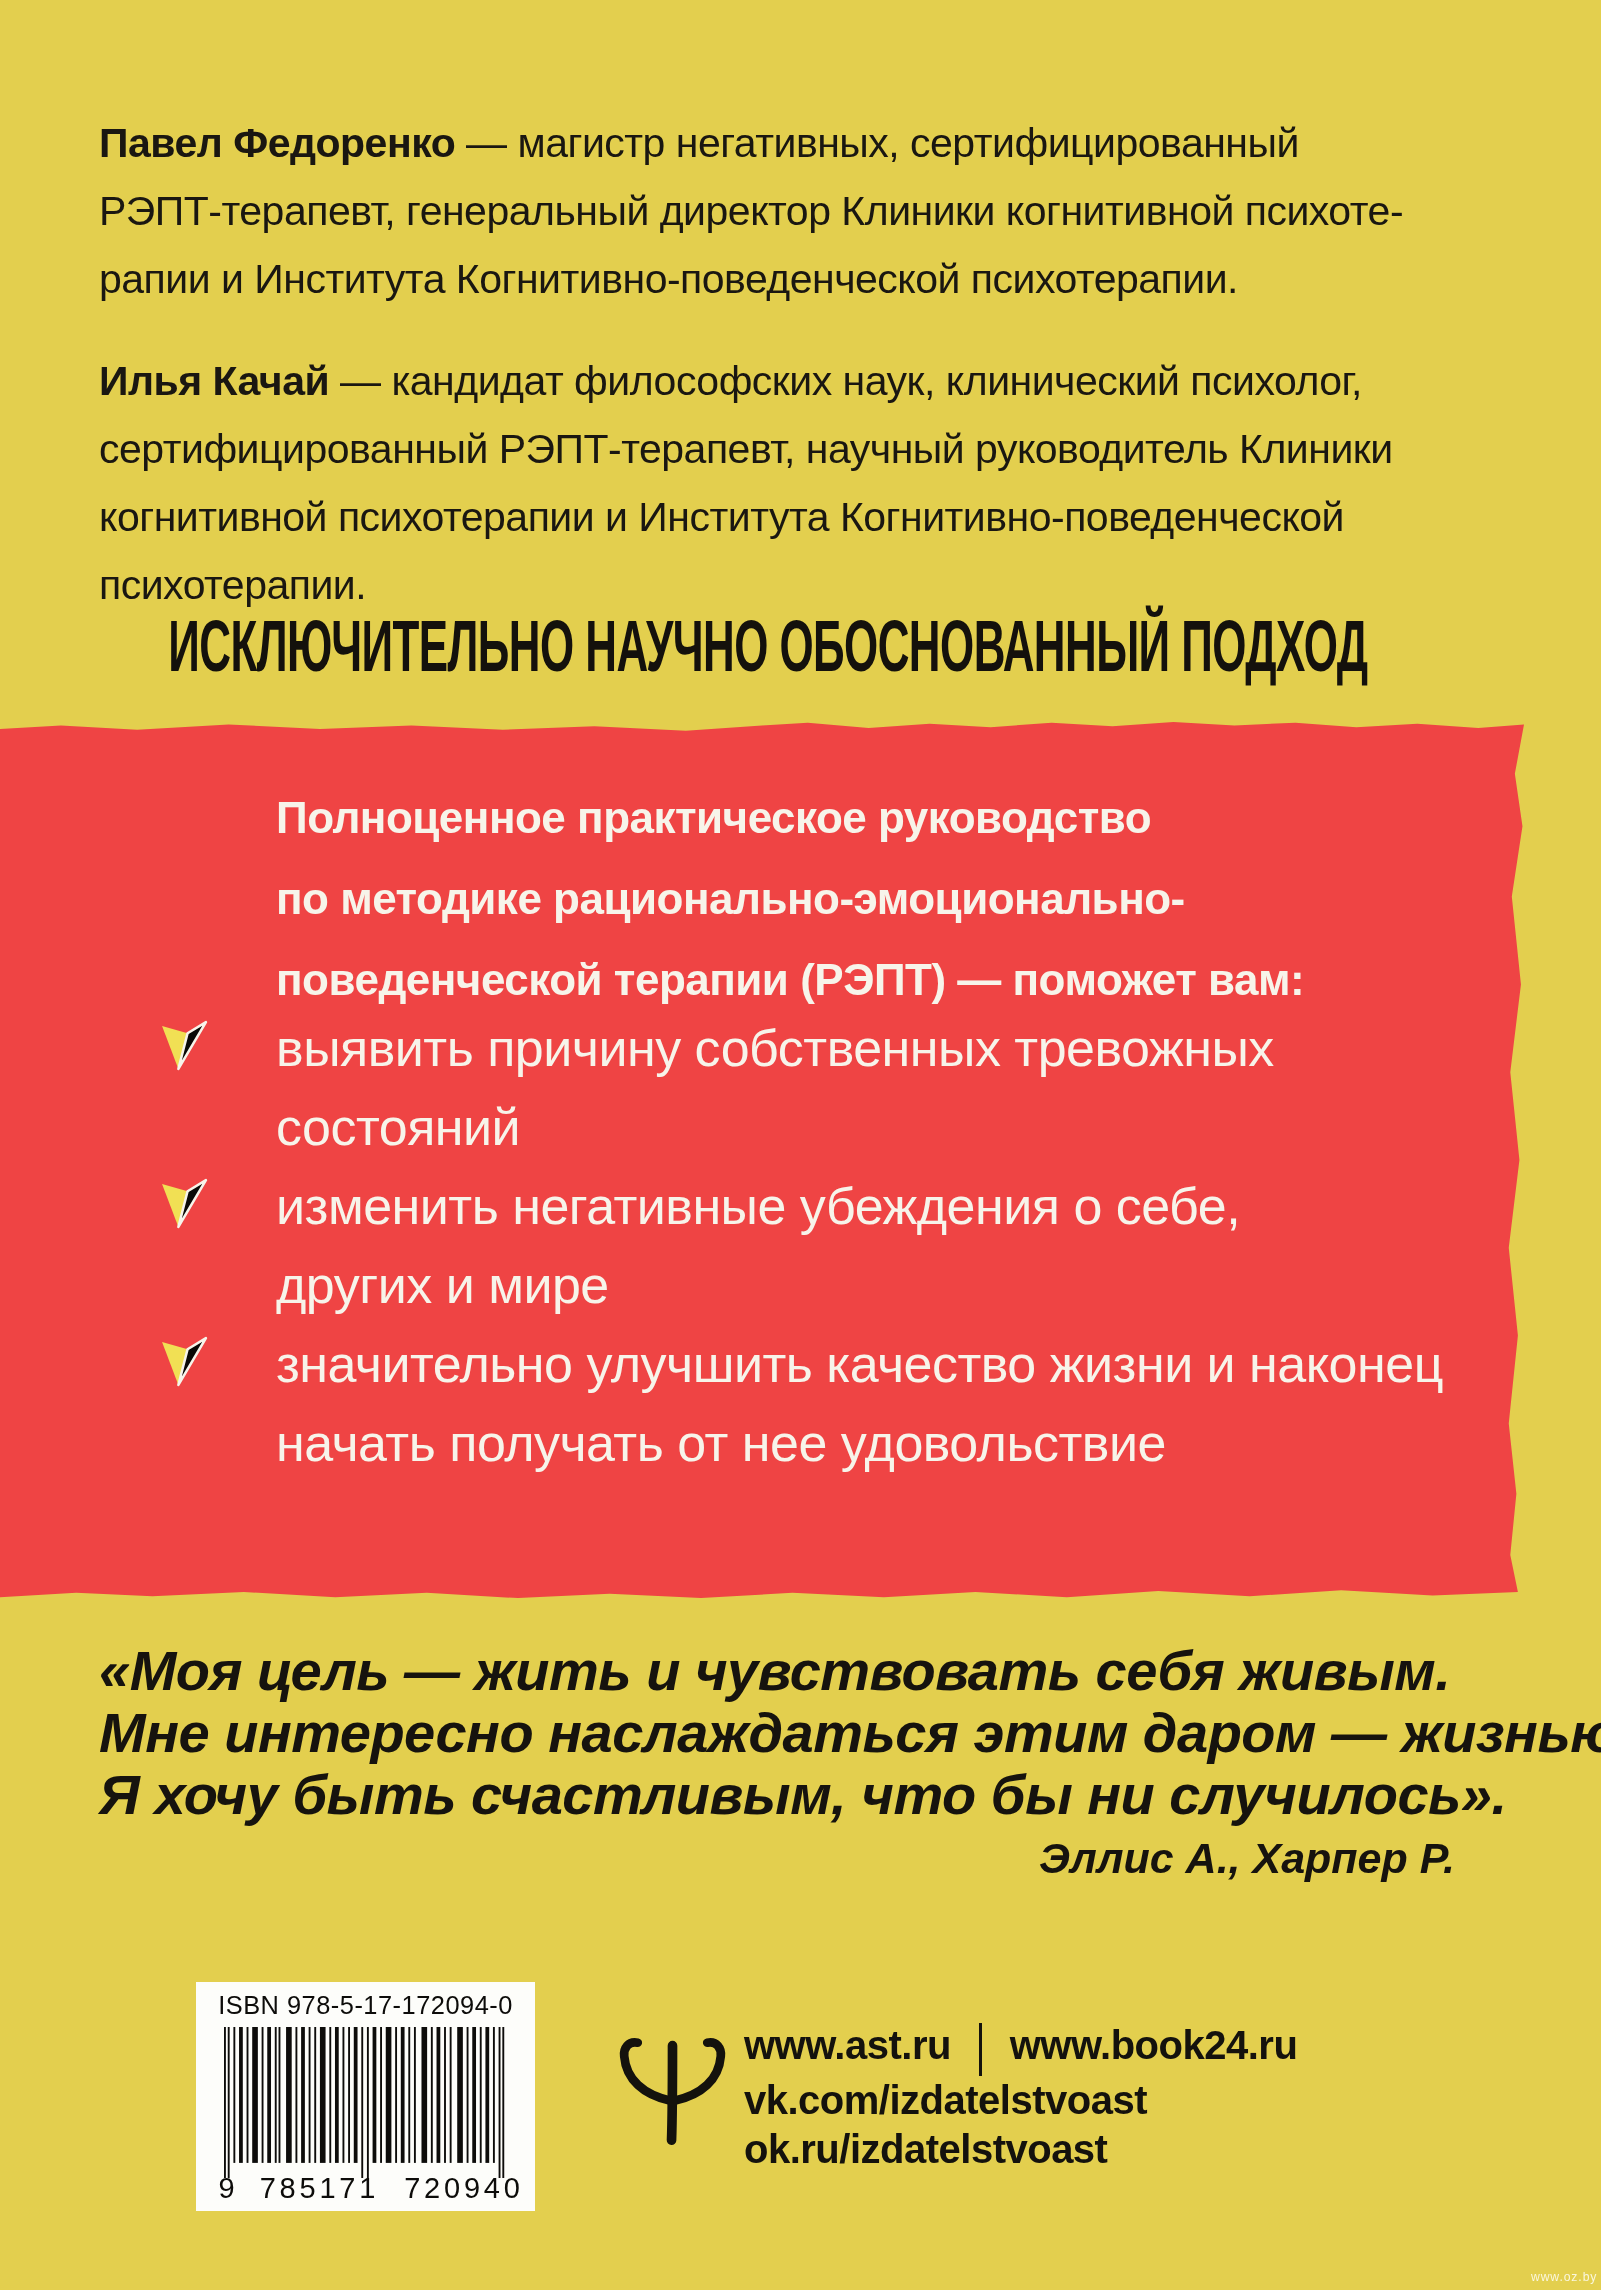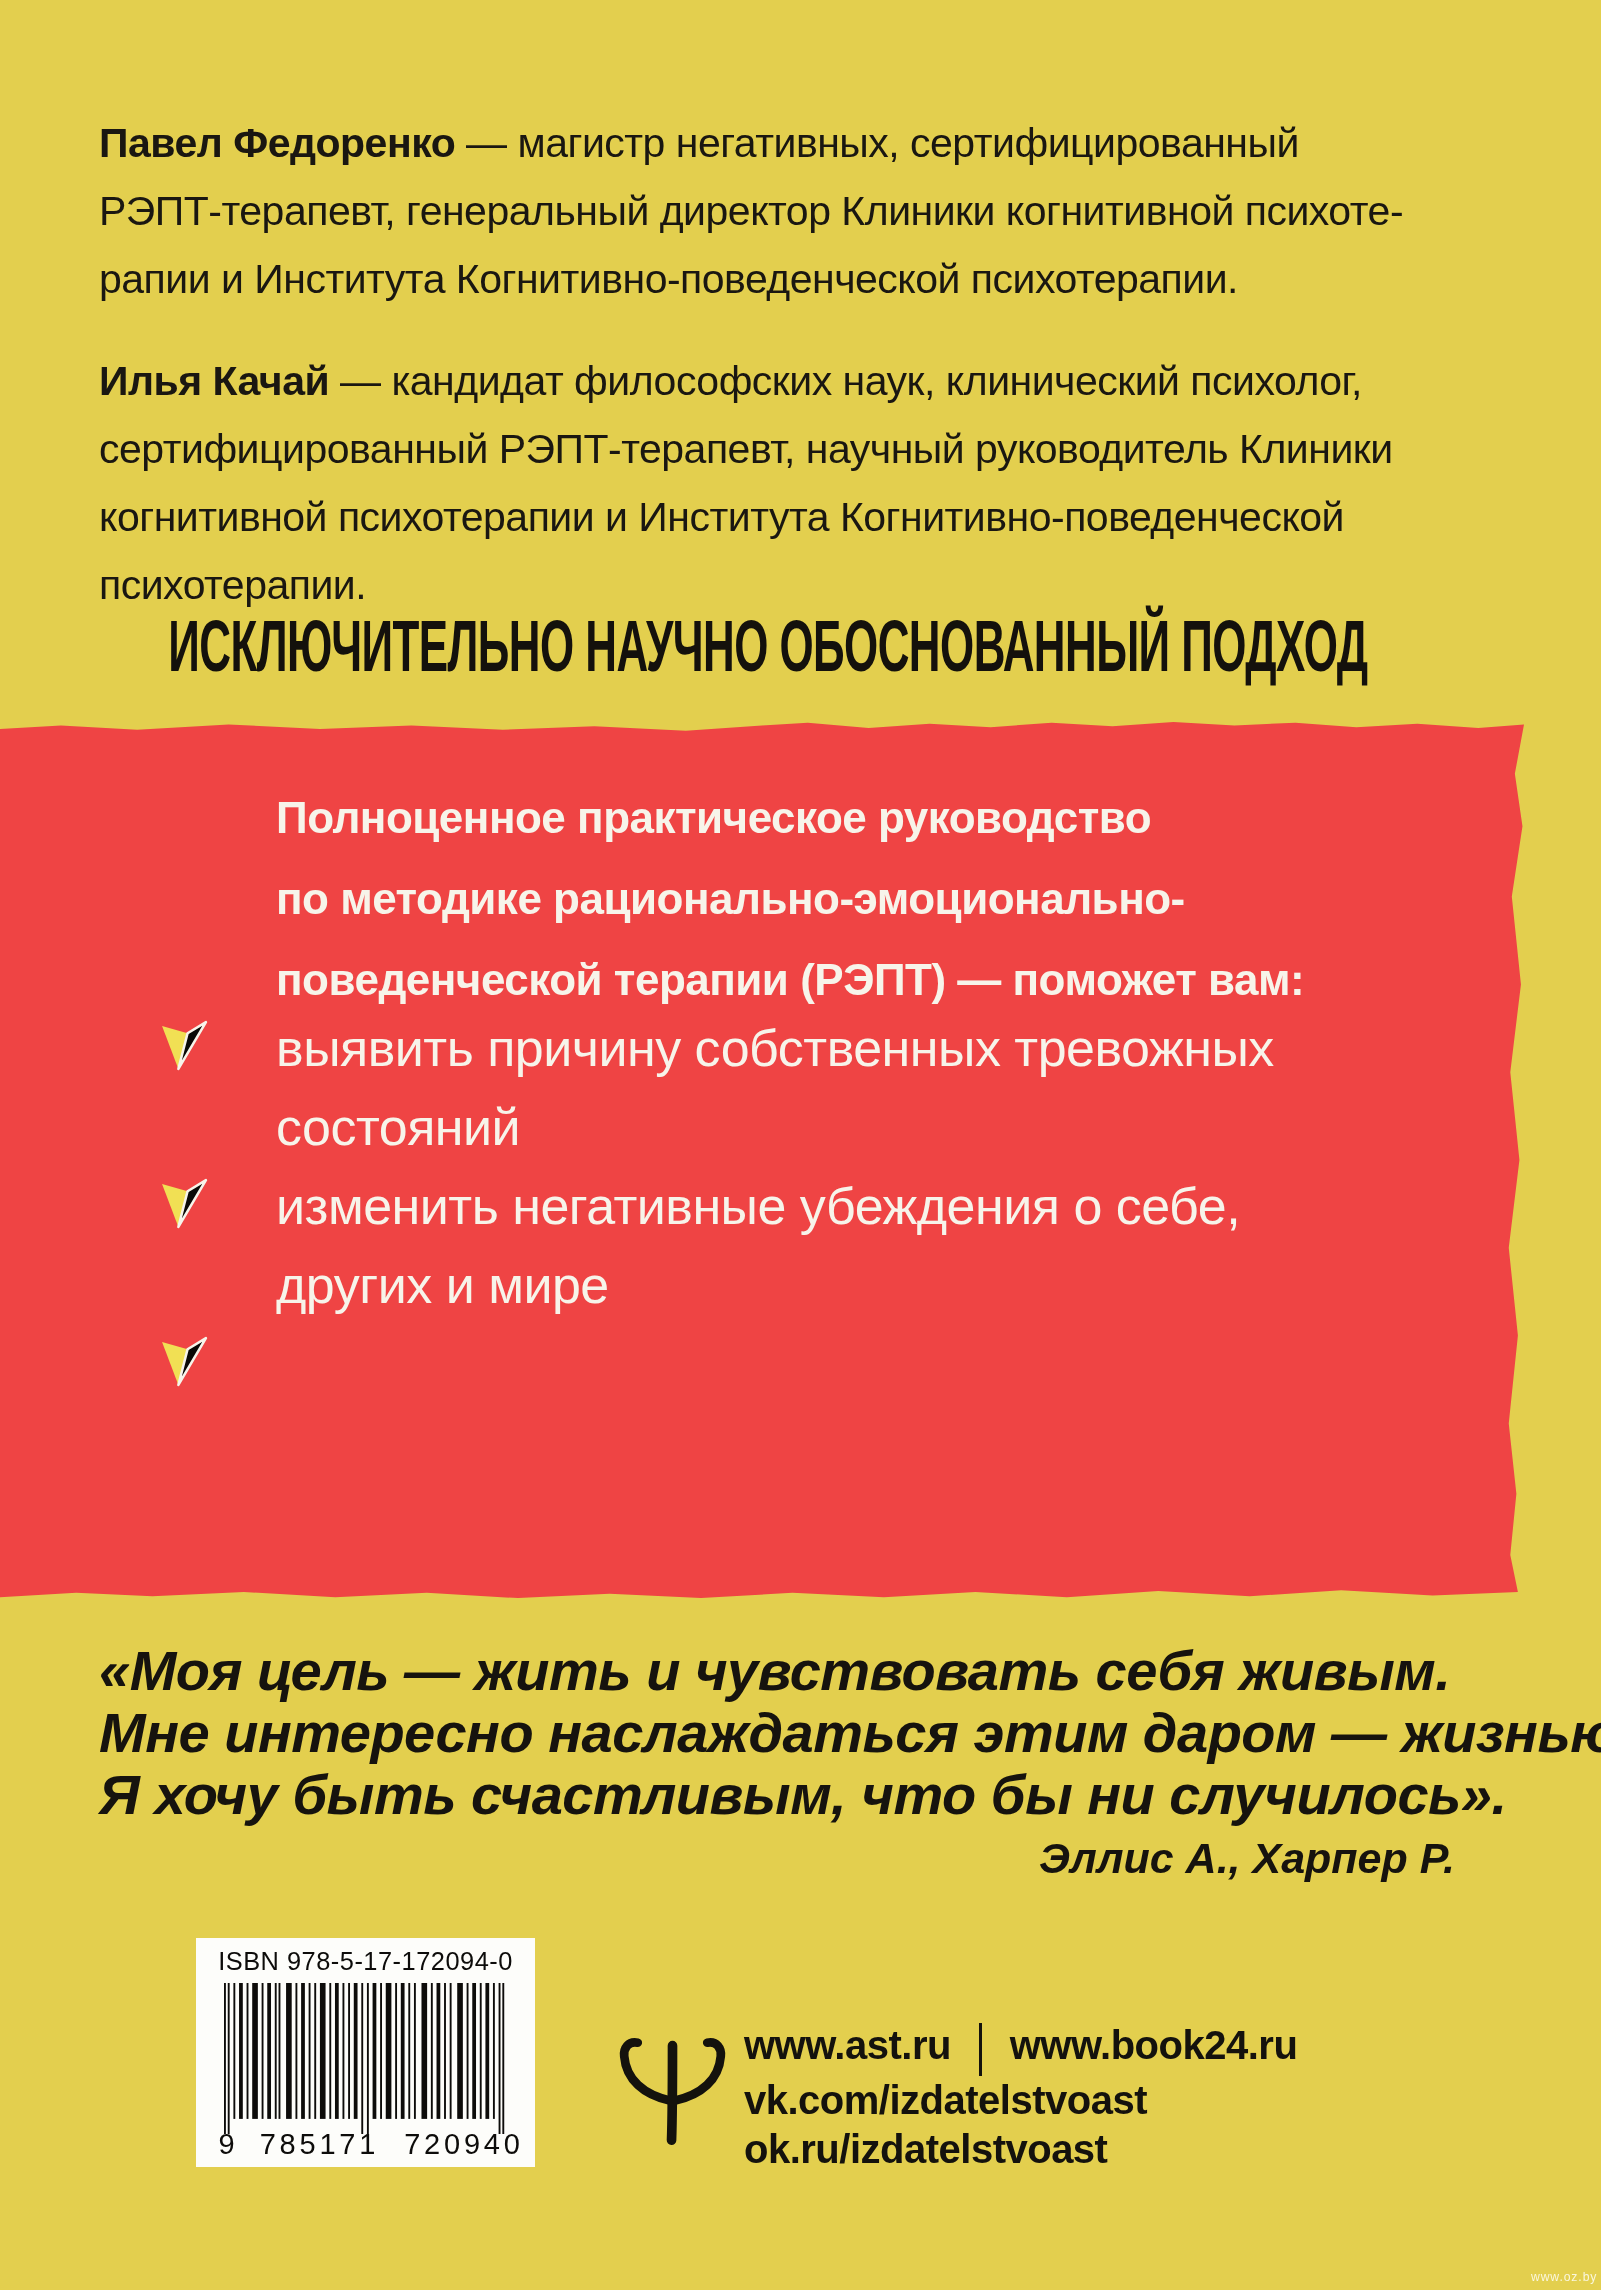--- a/index.html
+++ b/index.html
@@ -51,21 +51,21 @@
     position:absolute;left:99px;top:1640px;
     font-size:56px;font-weight:bold;font-style:italic;line-height:62px;
     letter-spacing:-0.5px;white-space:nowrap;color:#16130e;
   }
   .attribution{
     position:absolute;left:99px;top:1834px;width:1356px;text-align:right;
     font-size:43px;font-weight:bold;font-style:italic;color:#16130e;
   }
 
   
-  .isbn-box{position:absolute;left:196px;top:1938px;width:339px;height:229px;background:#fdfdfa;}
+  .isbn-box{position:absolute;left:196px;top:1982px;width:339px;height:229px;background:#fdfdfa;}
   .isbn-label{margin-top:8.5px;text-align:center;font-size:25.4px;letter-spacing:0.5px;color:#0d0c0a;}
   .barcode{display:block;margin:7.5px auto 0;width:284px;height:151px;}
   .barcode-digits{
     position:absolute;left:22.6px;right:11.3px;bottom:5.6px;display:flex;justify-content:space-between;
     font-size:29px;color:#0d0c0a;
   }
   .barcode-digits .grp{letter-spacing:3.8px;}
 
   
   .ast-logo{position:absolute;left:618px;top:2036px;width:109px;height:111px;}
@@ -114,20 +114,21 @@
       </svg>
       <div class="btext">изменить негативные убеждения о себе,<br>других и мире</div>
     </div>
 
 
     <div class="bullet">
       <svg class="bicon" viewBox="0 0 48 50">
         <polygon points="2,6 27,13 18,48" fill="#f1e054"></polygon>
         <polygon points="27,13 45,2 18,48" fill="#0a0906" stroke="#f7f4ea" stroke-width="2.5" stroke-linejoin="round"></polygon>
       </svg>
+      <div class="btext">значительно улучшить качество жизни и наконец<br>начать получать от нее удовольствие</div>
     </div>
 
   </div>
 </div>
 
 <div class="quote">«Моя цель — жить и чувствовать себя живым.<br>Мне интересно наслаждаться этим даром — жизнью.<br>Я хочу быть счастливым, что бы ни случилось».</div>
 <div class="attribution">Эллис А., Харпер Р.</div>
 
 <div class="isbn-box">
   <div class="isbn-label">ISBN 978-5-17-172094-0</div>

